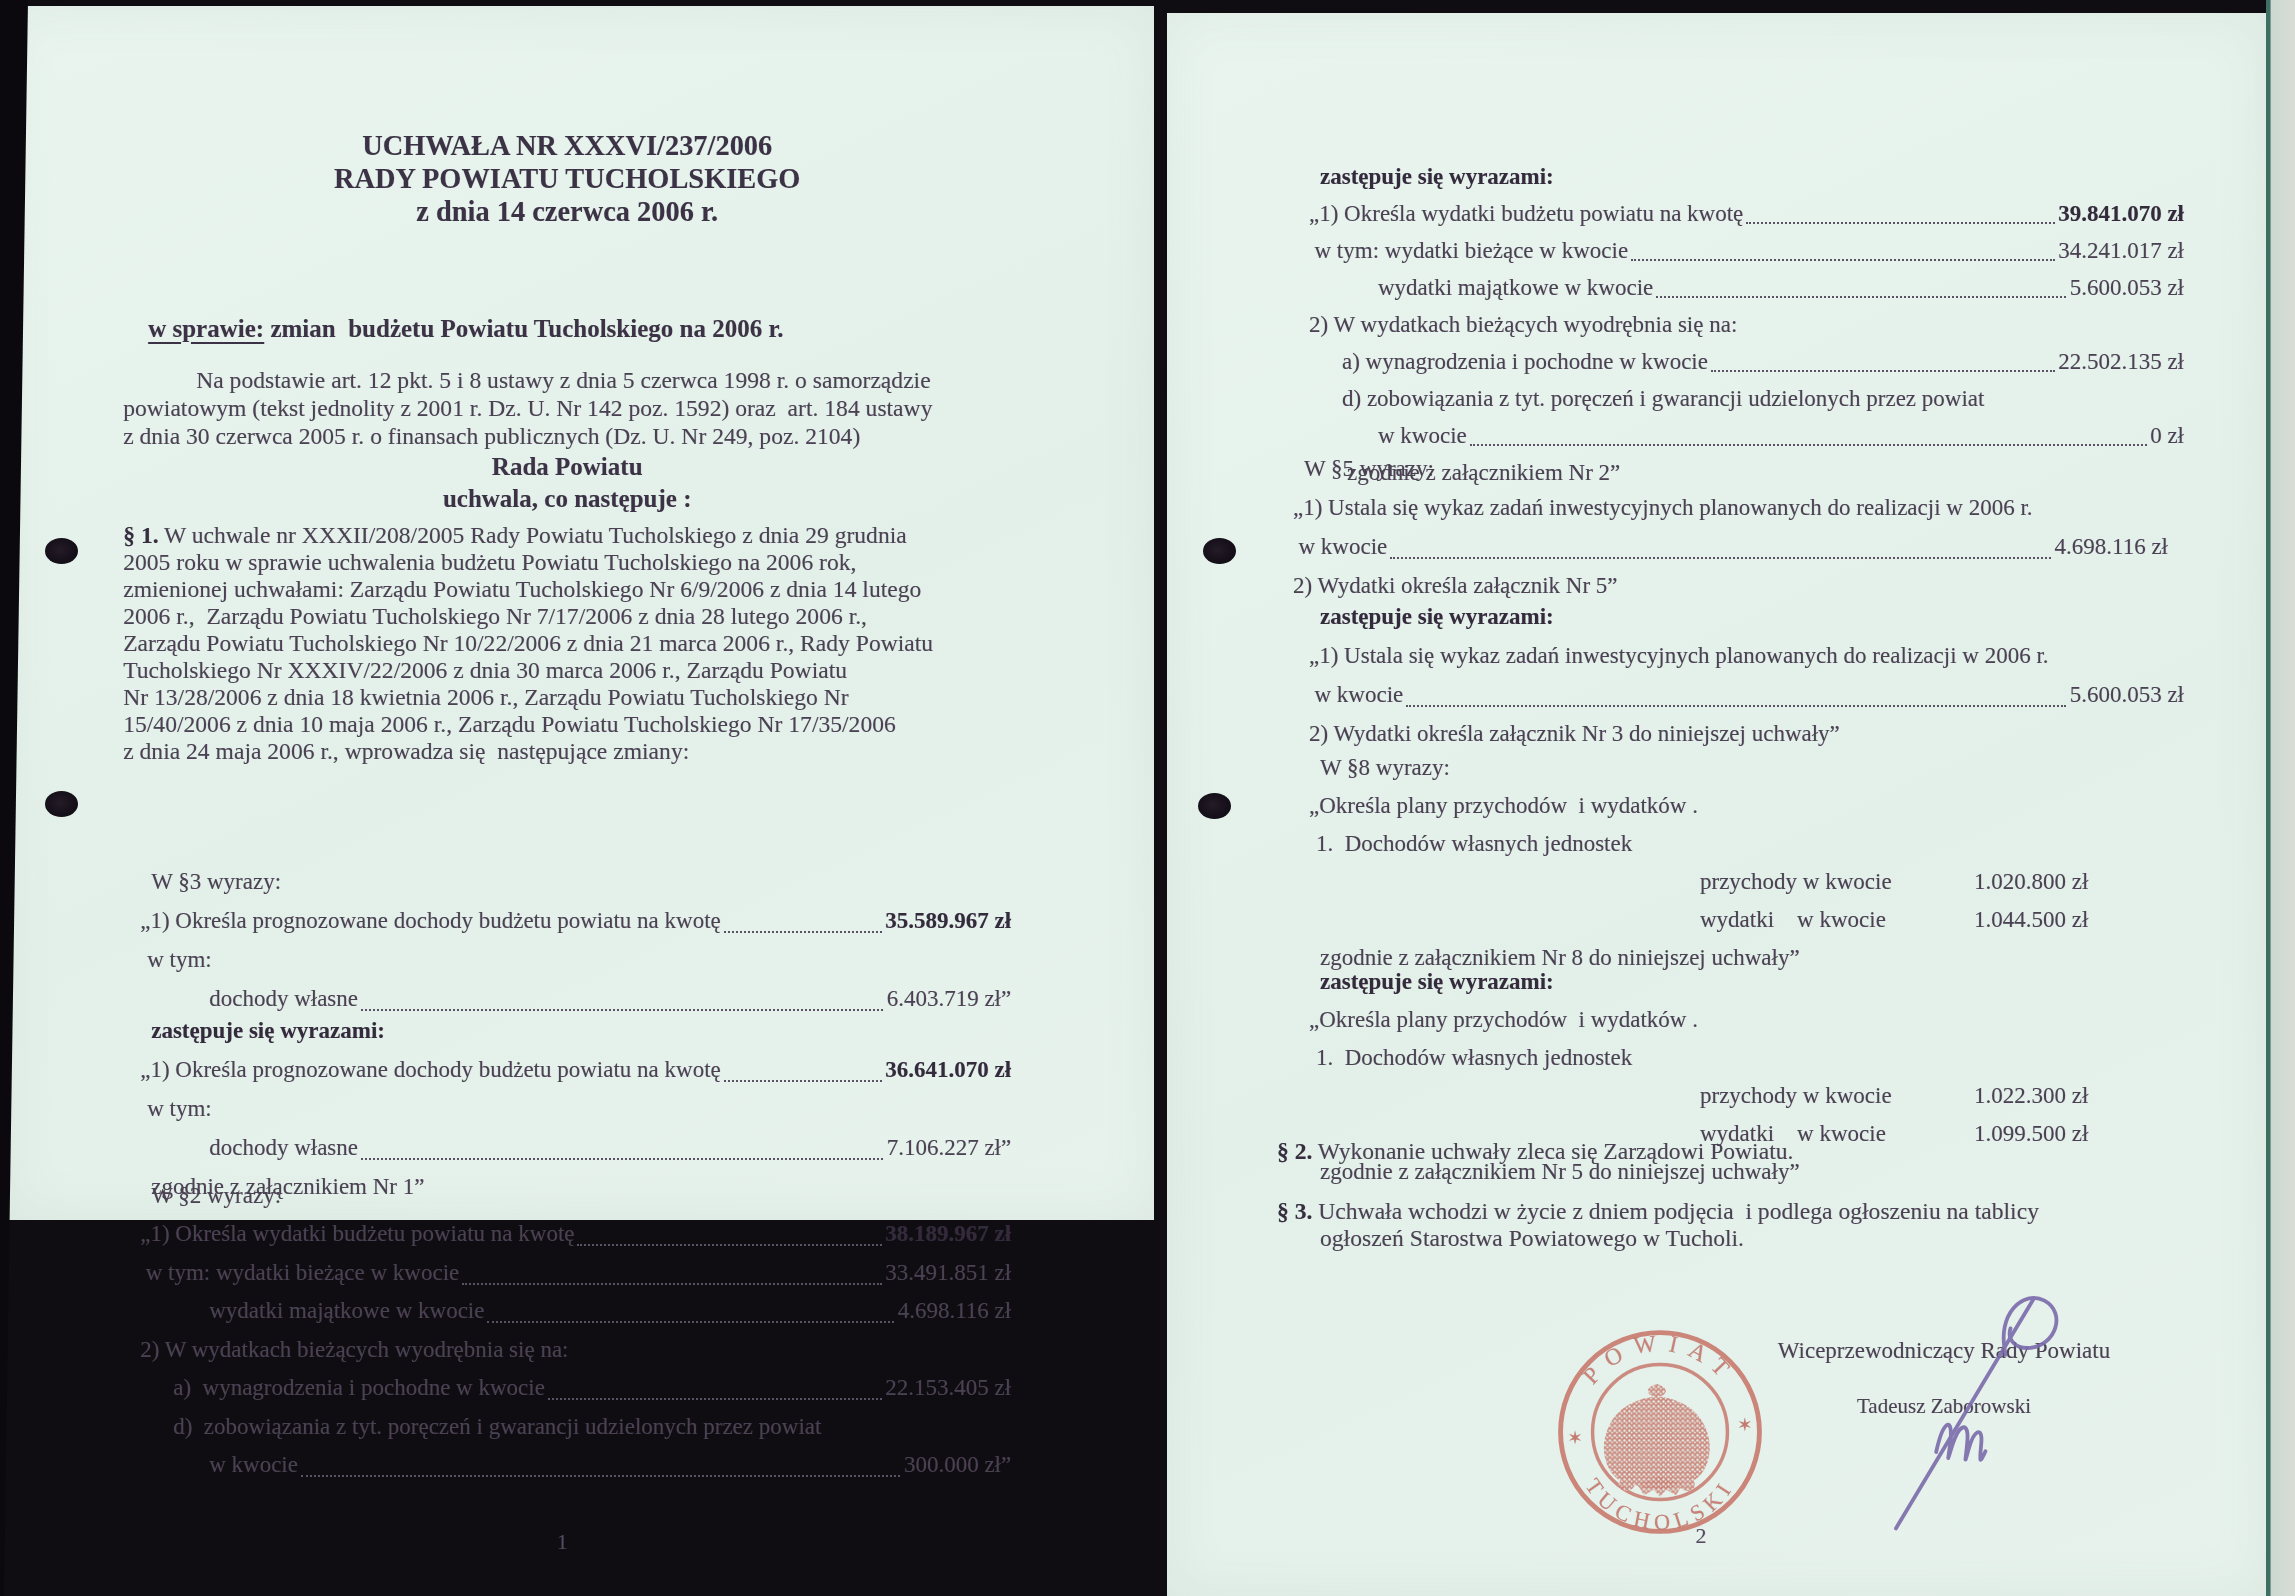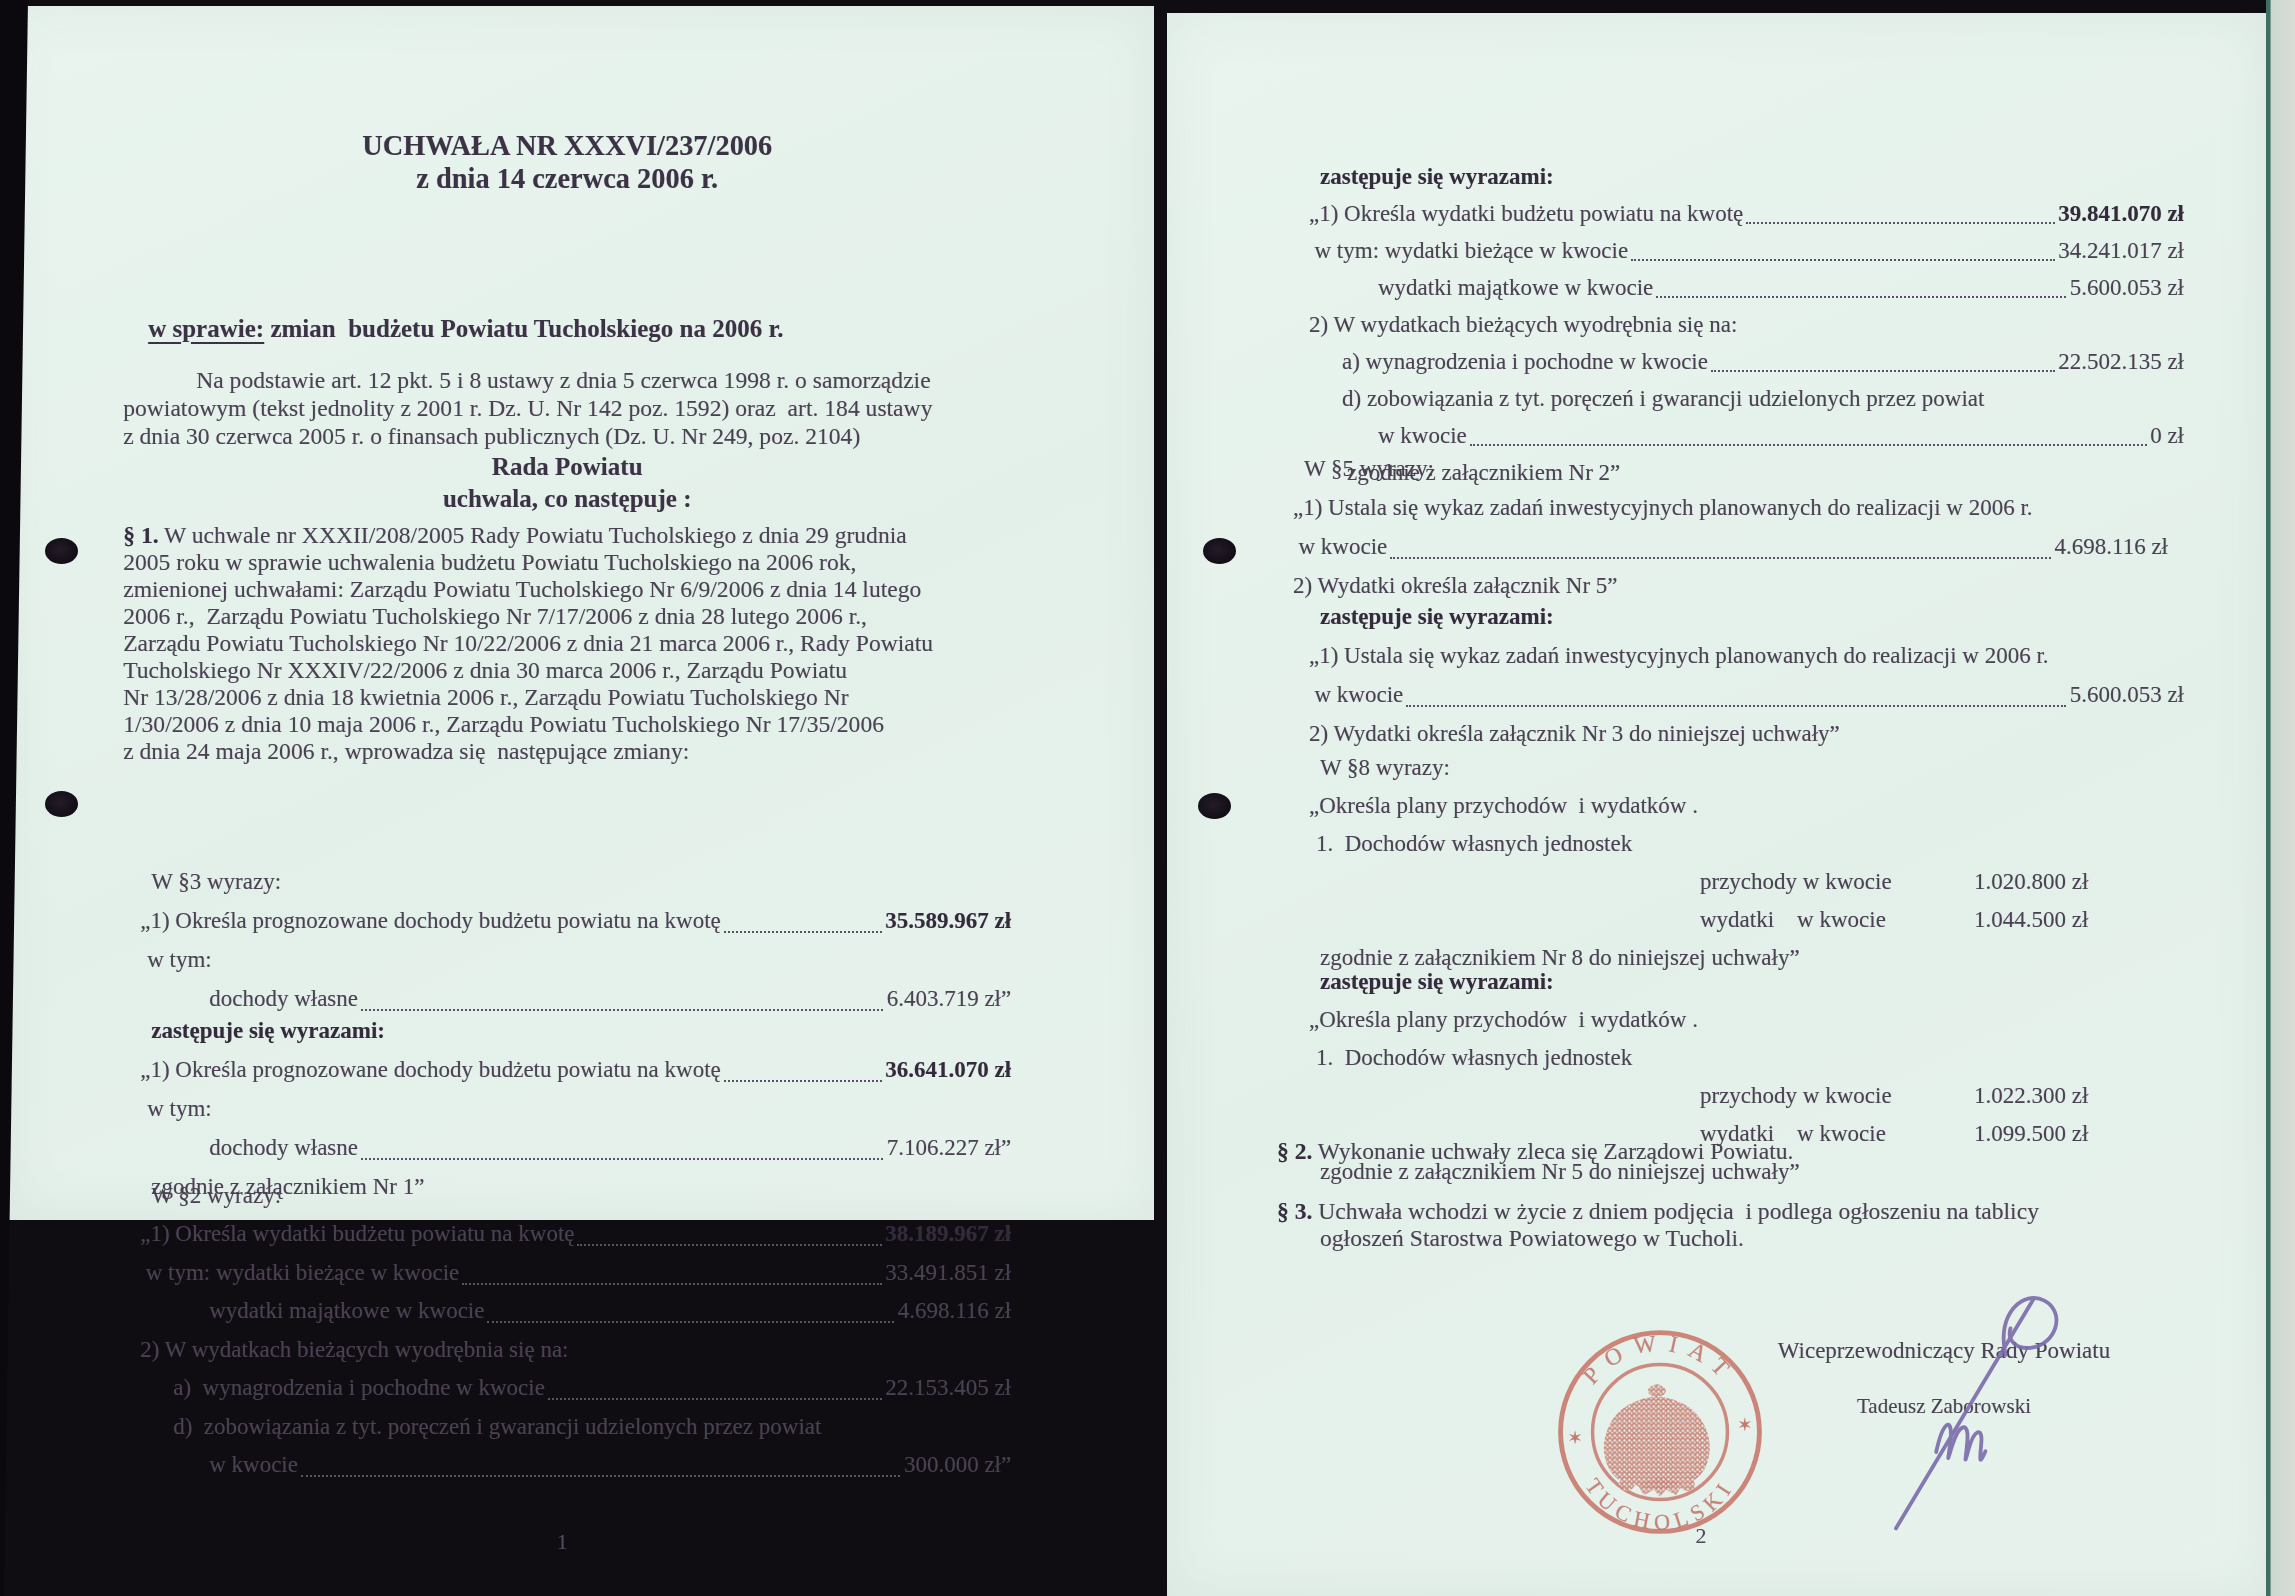--- a/index.html
+++ b/index.html
@@ -69,20 +69,21 @@
 
 <div class="left-wedge"></div>
 <div class="right-strip"></div>
 
 <div id="page1" class="page pg-text">
   <div class="hole" style="left:41px;top:532px;"></div>
   <div class="hole" style="left:41px;top:785px;"></div>
 
   <div class="abs title-block lines-center" style="left:119px;top:123px;width:888px;">
       <div class="line">UCHWAŁA NR XXXVI/237/2006</div>
+      <div class="line">RADY POWIATU TUCHOLSKIEGO</div>
       <div class="line">z dnia 14 czerwca 2006 r.</div>
     </div>
 
   <div class="abs subject" style="left:119px;top:281px;">
     <span class="u">w sprawie:</span><span> zmian  budżetu Powiatu Tucholskiego na 2006 r.</span>
   </div>
 
   <div class="abs basis-block" style="left:119px;top:332px;width:895px;">
       <div class="line">Na podstawie art. 12 pkt. 5 i 8 ustawy z dnia 5 czerwca 1998 r. o samorządzie</div>
       <div class="line">powiatowym (tekst jednolity z 2001 r. Dz. U. Nr 142 poz. 1592) oraz  art. 184 ustawy</div>
@@ -95,21 +96,21 @@
     </div>
 
   <div class="abs para-block" style="left:119px;top:516px;width:909px;">
       <div class="line"><span class="lead-b">§ 1.</span> W uchwale nr XXXII/208/2005 Rady Powiatu Tucholskiego z dnia 29 grudnia</div>
       <div class="line">2005 roku w sprawie uchwalenia budżetu Powiatu Tucholskiego na 2006 rok,</div>
       <div class="line">zmienionej uchwałami: Zarządu Powiatu Tucholskiego Nr 6/9/2006 z dnia 14 lutego</div>
       <div class="line">2006 r.,  Zarządu Powiatu Tucholskiego Nr 7/17/2006 z dnia 28 lutego 2006 r.,</div>
       <div class="line">Zarządu Powiatu Tucholskiego Nr 10/22/2006 z dnia 21 marca 2006 r., Rady Powiatu</div>
       <div class="line">Tucholskiego Nr XXXIV/22/2006 z dnia 30 marca 2006 r., Zarządu Powiatu</div>
       <div class="line">Nr 13/28/2006 z dnia 18 kwietnia 2006 r., Zarządu Powiatu Tucholskiego Nr</div>
-      <div class="line">1/30/2006 z dnia 10 maja 2006 r., Zarządu Powiatu Tucholskiego Nr 17/35/2006</div>
+      <div class="line">15/40/2006 z dnia 10 maja 2006 r., Zarządu Powiatu Tucholskiego Nr 17/35/2006</div>
       <div class="line">z dnia 24 maja 2006 r., wprowadza się  następujące zmiany:</div>
     </div>
 
   <div class="abs rows-block" style="left:136px;top:855px;width:871px;--lh:31px;">
       <div class="arow">
         <span class="rt" style="padding-left: 11px;">W §3 wyrazy:</span>
       </div>
       <div class="arow">
         <span class="rt">„1) Określa prognozowane dochody budżetu powiatu na kwotę</span>
         <span class="leader"></span>

